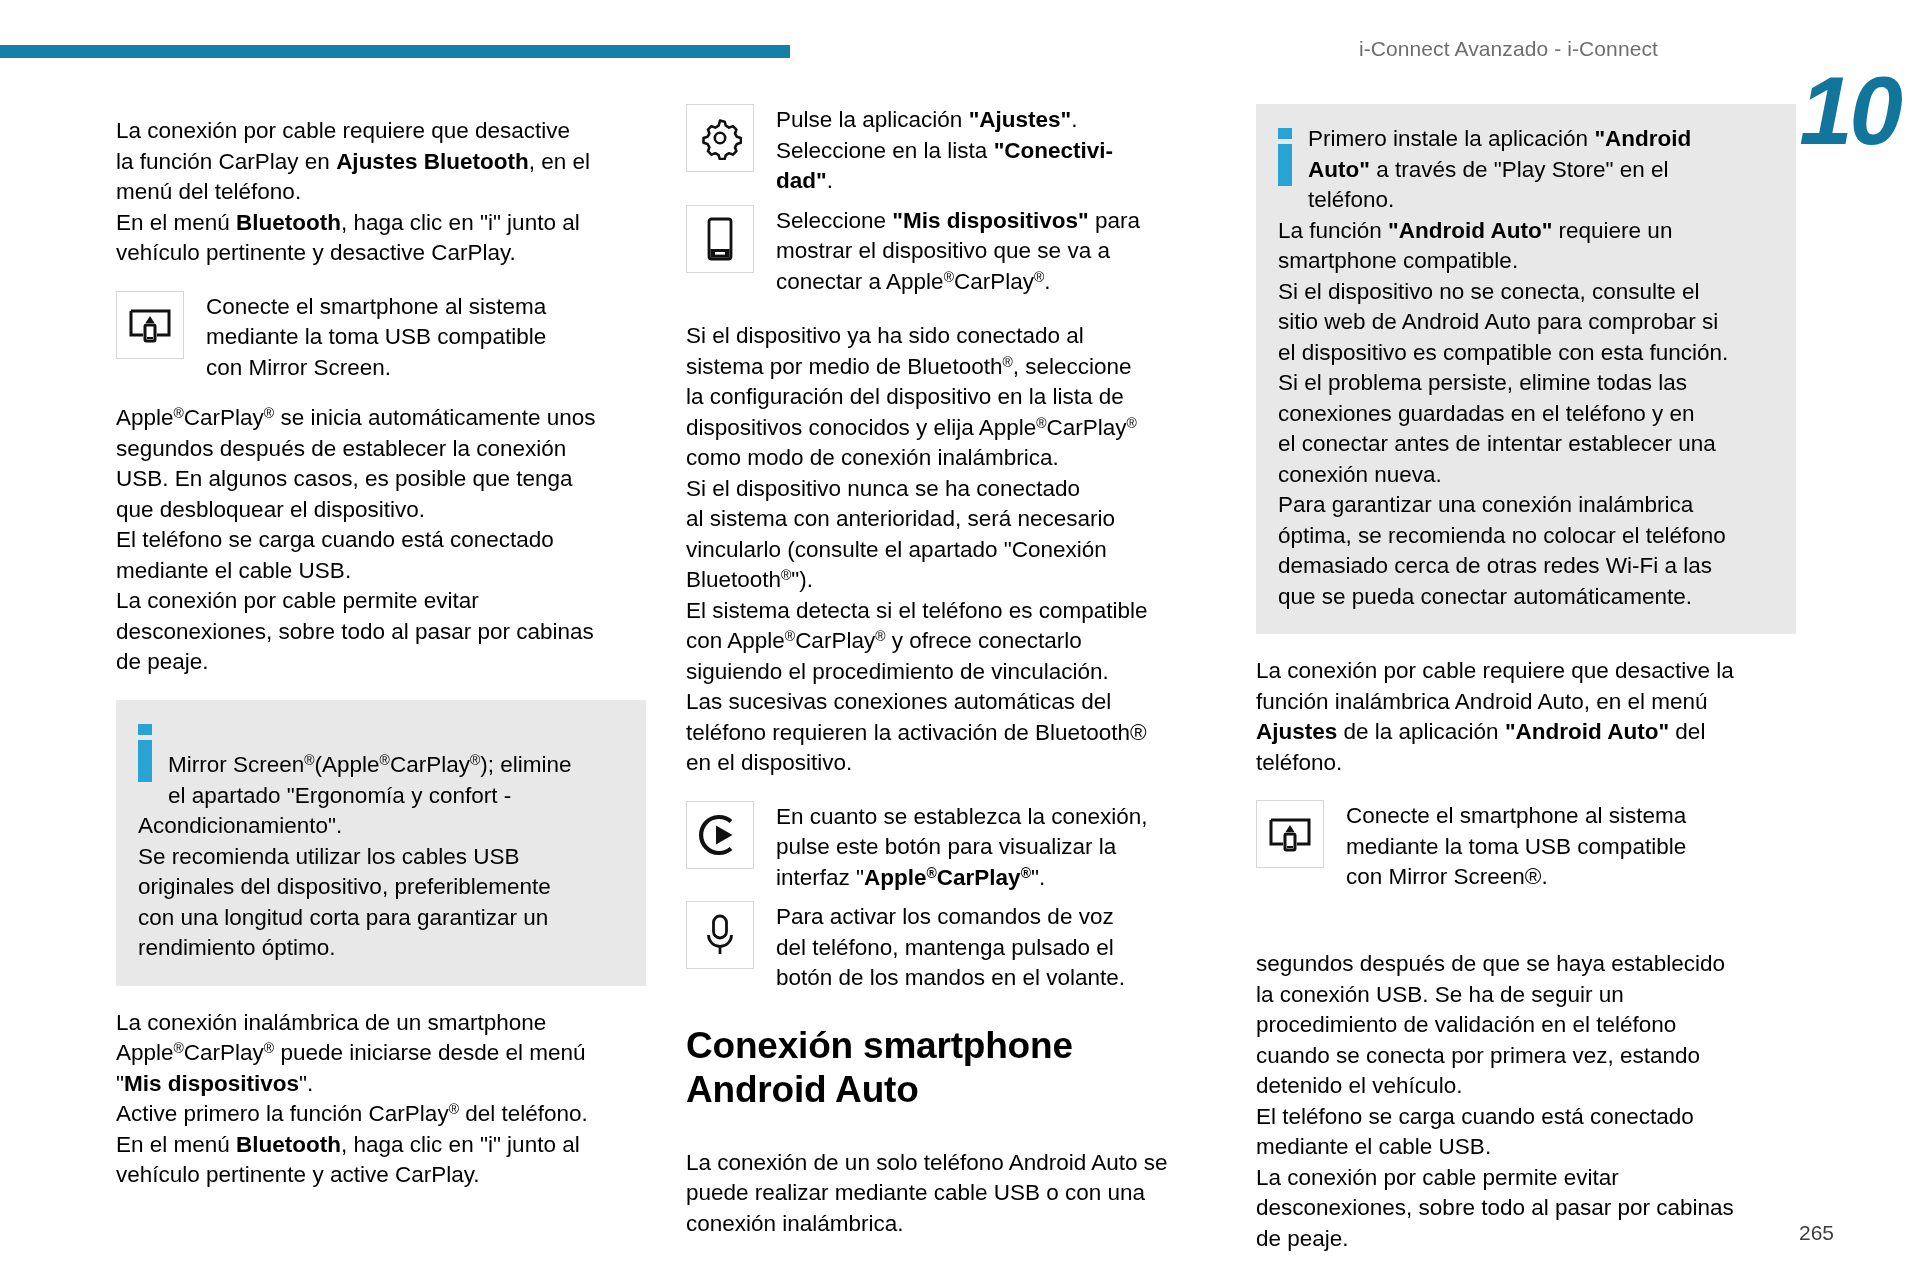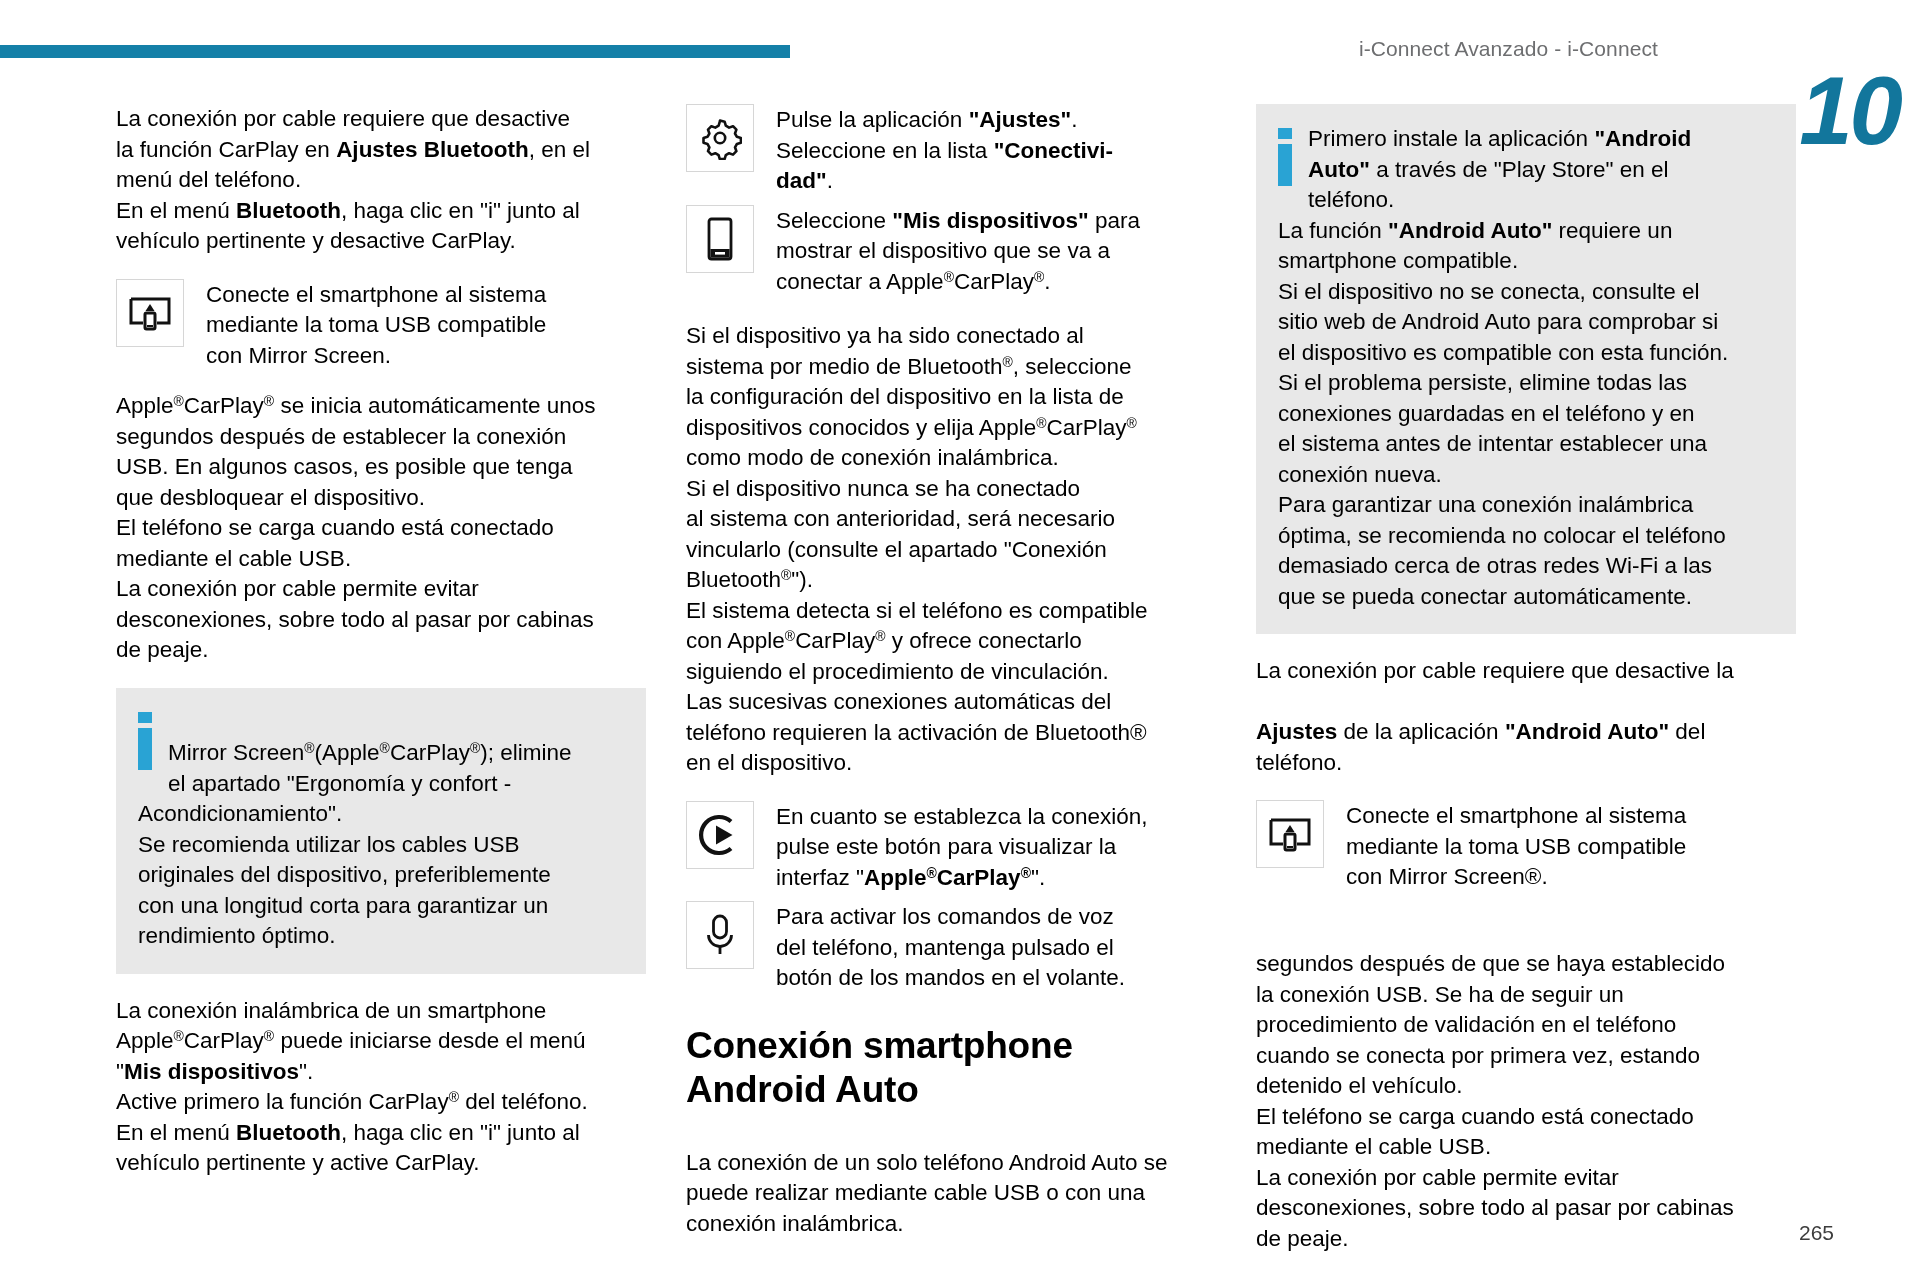--- a/index.html
+++ b/index.html
@@ -63,21 +63,21 @@
     position: absolute;
     top: 0;
   }
   .col-1 { left: 116px;  width: 530px; }
   .col-2 { left: 686px;  width: 530px; }
   .col-3 { left: 1256px; width: 540px; }
 
   p.body {
     font-size: 22.5px;
     line-height: 30.5px;
-    margin: 0 0 22px 0;
+    margin: 12px 0 22px 0;
     text-align: left;
   }
   .b { font-weight: bold; }
   sup {
     font-size: 0.62em;
     vertical-align: 0.5em;
     line-height: 0;
   }
 
   
@@ -334,33 +334,33 @@
           <span>Primero instale la aplicación </span><span class="b">"Android</span><br>
           <span class="b">Auto"</span><span> a través de "Play Store" en el</span><br>
           <span>teléfono.</span><br>
           <span>La función </span><span class="b">"Android Auto"</span><span> requiere un</span><br>
           <span>smartphone compatible.</span><br>
           <span>Si el dispositivo no se conecta, consulte el</span><br>
           <span>sitio web de Android Auto para comprobar si</span><br>
           <span>el dispositivo es compatible con esta función.</span><br>
           <span>Si el problema persiste, elimine todas las</span><br>
           <span>conexiones guardadas en el teléfono y en</span><br>
-          <span>el sistema antes de intentar establecer una</span><br>
+          <span>el conectar antes de intentar establecer una</span><br>
           <span>conexión nueva.</span><br>
           <span>Para garantizar una conexión inalámbrica</span><br>
           <span>óptima, se recomienda no colocar el teléfono</span><br>
           <span>demasiado cerca de otras redes Wi-Fi a las</span><br>
           <span>que se pueda conectar automáticamente.</span>
         </p>
       </div>
     </div>
 
     <p class="body">
       <span>La conexión por cable requiere que desactive la</span><br>
-      <br>
+      <span>función inalámbrica Android Auto, en el menú</span><br>
       <span class="b">Ajustes</span><span> de la aplicación </span><span class="b">"Android Auto"</span><span> del</span><br>
       <span>teléfono.</span>
     </p>
 
     <div class="icon-row">
       <div class="icon-box">
         <svg width="46" height="40" viewBox="0 0 46 40">
           <path d="M4 6 H42 V30 H30 M4 6 V30 H16" fill="none" stroke="#111" stroke-width="3"></path>
           <path d="M23 11 L27.5 18 H18.5 Z" fill="#111"></path>
           <rect x="18" y="20" width="10" height="16" rx="1.5" fill="none" stroke="#111" stroke-width="3"></rect>

